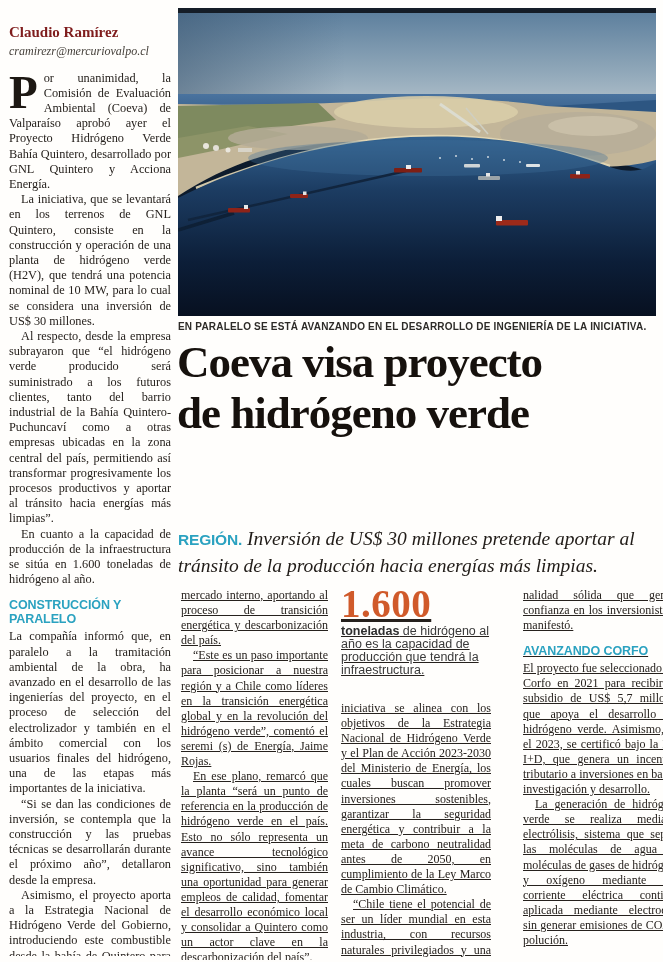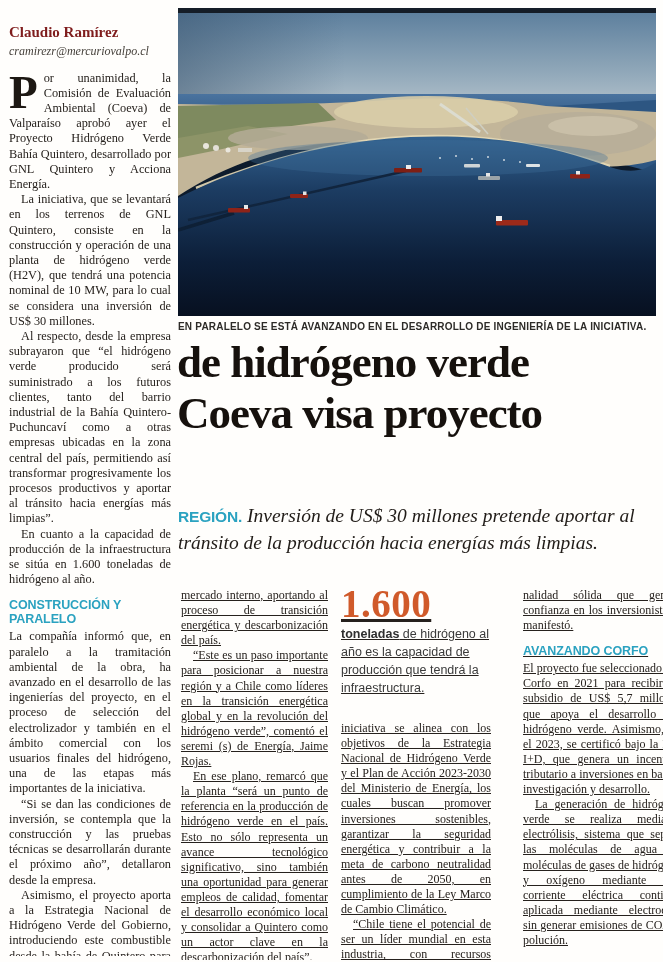--- a/index.html
+++ b/index.html
@@ -30,42 +30,42 @@
     font-family:"Liberation Sans","DejaVu Sans",sans-serif;font-weight:bold;
     font-size:10px;color:#2d2b28;letter-spacing:0.2px;
   }
   
   .headline{
     position:absolute;left:177px;top:337px;width:484px;
     font-family:"Liberation Serif","DejaVu Serif",serif;font-weight:bold;
     font-size:45px;line-height:51px;letter-spacing:-1px;color:#16110d;
   }
   .subhead{
-    position:absolute;left:178px;top:503px;width:482px;
+    position:absolute;left:178px;top:526px;width:482px;
     font-size:19.5px;line-height:26px;font-style:italic;color:#211c18;
   }
   .kicker{
     font-style:normal;font-weight:bold;font-family:"Liberation Sans","DejaVu Sans",sans-serif;
     font-size:15.5px;color:#2ba2c0;margin-right:5px;letter-spacing:-0.2px;
   }
   
   .bcol{position:absolute;top:588px;height:372px;overflow:hidden;text-decoration:underline;}
   .bcol .body-p{font-size:12px;line-height:15.1px;}
   .col2{left:181px;width:147px;}
   .col3{left:341px;width:150px;}
   .col4{left:499px;width:158px;margin-left:24px;}
   
   .callout{margin-bottom:24px;}
   .callout-number{
     font-family:"Liberation Serif","DejaVu Serif",serif;font-weight:bold;
     font-size:39px;line-height:32px;color:#d05a2a;letter-spacing:0.5px;
   }
   .callout-text{
     font-family:"Liberation Sans","DejaVu Sans",sans-serif;font-size:12.5px;
-    line-height:18px;color:#3a3a3a;margin-top:5px;
+    line-height:13px;color:#3a3a3a;margin-top:5px;
   }
   .callout-text b{color:#2f2f2f;}
   .endmark{
     float:right;font-style:italic;font-size:12px;color:#4a463f;
     font-family:"Liberation Serif",serif;letter-spacing:-1px;
   }
 </style>
 </head>
 <body>
 
@@ -164,22 +164,22 @@
           <rect x="318" y="208" width="6" height="5" fill="#eeeeee"></rect>
       </g>
 
       <rect x="0" y="0" width="478" height="5" fill="#151d27"></rect>
     </svg>
   </div>
 
   <div class="caption">EN PARALELO SE ESTÁ AVANZANDO EN EL DESARROLLO DE INGENIERÍA DE LA INICIATIVA.</div>
 
   <div class="headline">
+    <div>Coeva visa proyecto</div>
     <div>de hidrógeno verde</div>
-    <div>Coeva visa proyecto</div>
   </div>
 
   <div class="subhead">
     <span class="kicker">REGIÓN.</span><span>Inversión de US$ 30 millones pretende aportar al tránsito de la producción hacia energías más limpias.</span>
   </div>
 
   <div class="bcol col2">
     <p class="body-p">mercado interno, aportando al proceso de transición energética y descarbonización del país.</p>
     <p class="body-p indent">“Este es un paso importante para posicionar a nuestra región y a Chile como líderes en la transición energética global y en la revolución del hidrógeno verde”, comentó el seremi (s) de Energía, Jaime Rojas.</p>
     <p class="body-p indent">En ese plano, remarcó que la planta “será un punto de referencia en la producción de hidrógeno verde en el país. Esto no sólo representa un avance tecnológico significativo, sino también una oportunidad para generar empleos de calidad, fomentar el desarrollo económico local y consolidar a Quintero como un actor clave en la descarbonización del país”.</p>

